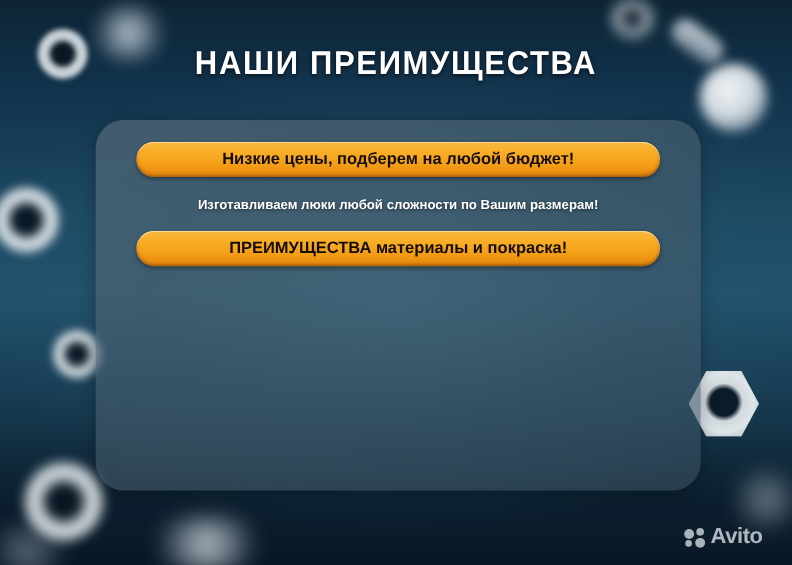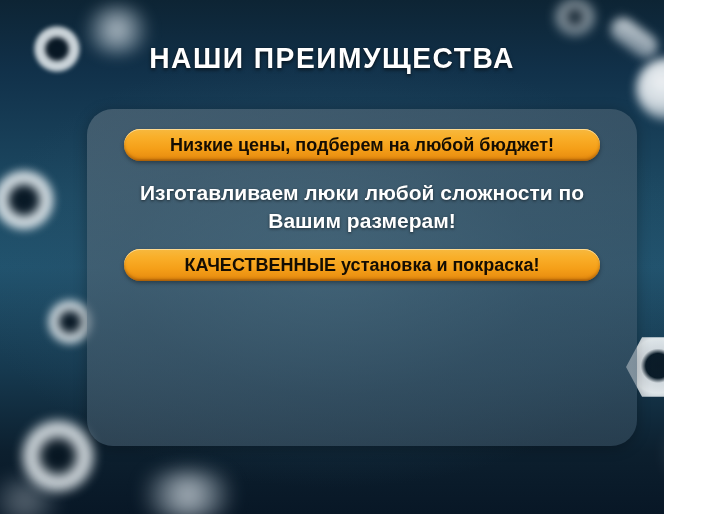--- a/index.html
+++ b/index.html
@@ -5,21 +5,21 @@
   * { margin:0; padding:0; box-sizing:border-box; }
 
   html, body {
     width:720px; height:514px;
     overflow:hidden;
     font-family:"Liberation Sans", sans-serif;
   }
 
   #stage {
     position:relative;
-    width:664px; height:514px;
+    width:720px; height:514px;
     overflow:hidden;
     background:
       radial-gradient(ellipse 70% 55% at 50% 52%, rgba(70,120,145,0.55) 0%, rgba(40,80,105,0.30) 45%, rgba(0,0,0,0) 78%),
       linear-gradient(180deg,
         #0d2434 0%,
         #11314a 14%,
         #1d4a63 38%,
         #21536e 52%,
         #16394f 72%,
         #0c1f2e 88%,
@@ -123,33 +123,33 @@
       #e88d10 92%,
       #c6710a 100%);
     box-shadow:
       inset 0 1px 0 rgba(255,225,160,0.85),
       inset 0 -2px 3px rgba(140,74,6,0.55),
       0 2px 4px rgba(0,0,0,0.35);
     display:flex;
     align-items:center;
     justify-content:center;
     color:#140d03;
-    font-size:18px;
+    font-size:15px;
     font-weight:bold;
     text-align:center;
     padding:5px 14px;
     line-height:1.15;
     white-space:nowrap;
   }
 
   
   .plain {
     width:500px;
     color:#ffffff;
-    font-size:21px;
+    font-size:12px;
     font-weight:bold;
     text-align:center;
     line-height:1.32;
     text-shadow:0 1px 3px rgba(0,0,0,0.55);
     padding:0 6px;
   }
 
   .gap-a { height:18px; }
   .gap-b { height:15px; }
   .gap-c { height:14px; }
@@ -207,27 +207,36 @@
       <div class="pill">Низкие цены, подберем на любой бюджет!</div>
     </div>
     <div class="gap-a"></div>
 
     <div class="row">
       <div class="plain">Изготавливаем люки любой сложности по Вашим размерам!</div>
     </div>
     <div class="gap-b"></div>
 
     <div class="row">
-      <div class="pill">КАЧЕСТВЕННЫЕ установка и покраска!</div>
+      <div class="pill">ПРЕИМУЩЕСТВА материалы и покраска!</div>
     </div>
     <div class="gap-c"></div>
 
     <div class="gap-c"></div>
 
     <div class="gap-c"></div>
 
     <div class="gap-c"></div>
 
 
   </div>
 
+  <div id="avito-watermark">
+    <span id="avito-dots">
+      <i></i>
+        <i></i>
+        <i></i>
+        <i></i>
+    </span>
+    <span id="avito-text">Avito</span>
+  </div>
 
 </div>
 
 </body></html>

